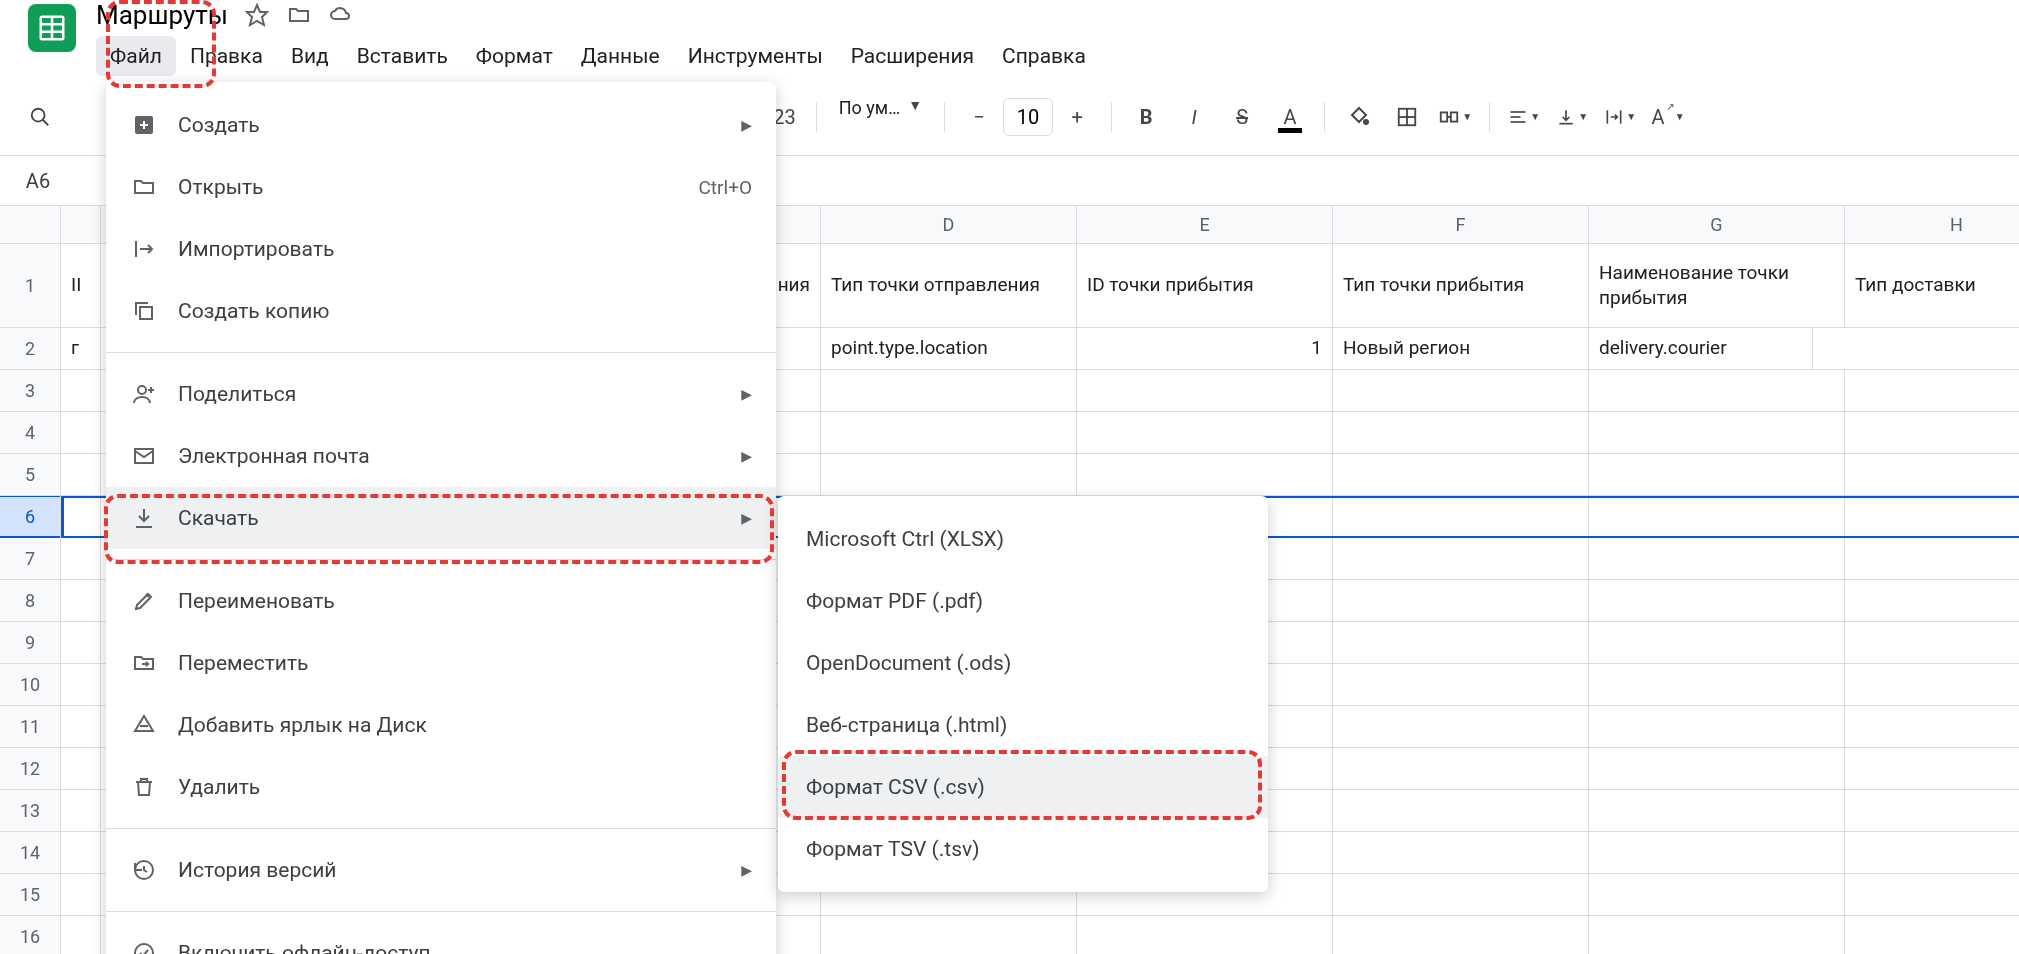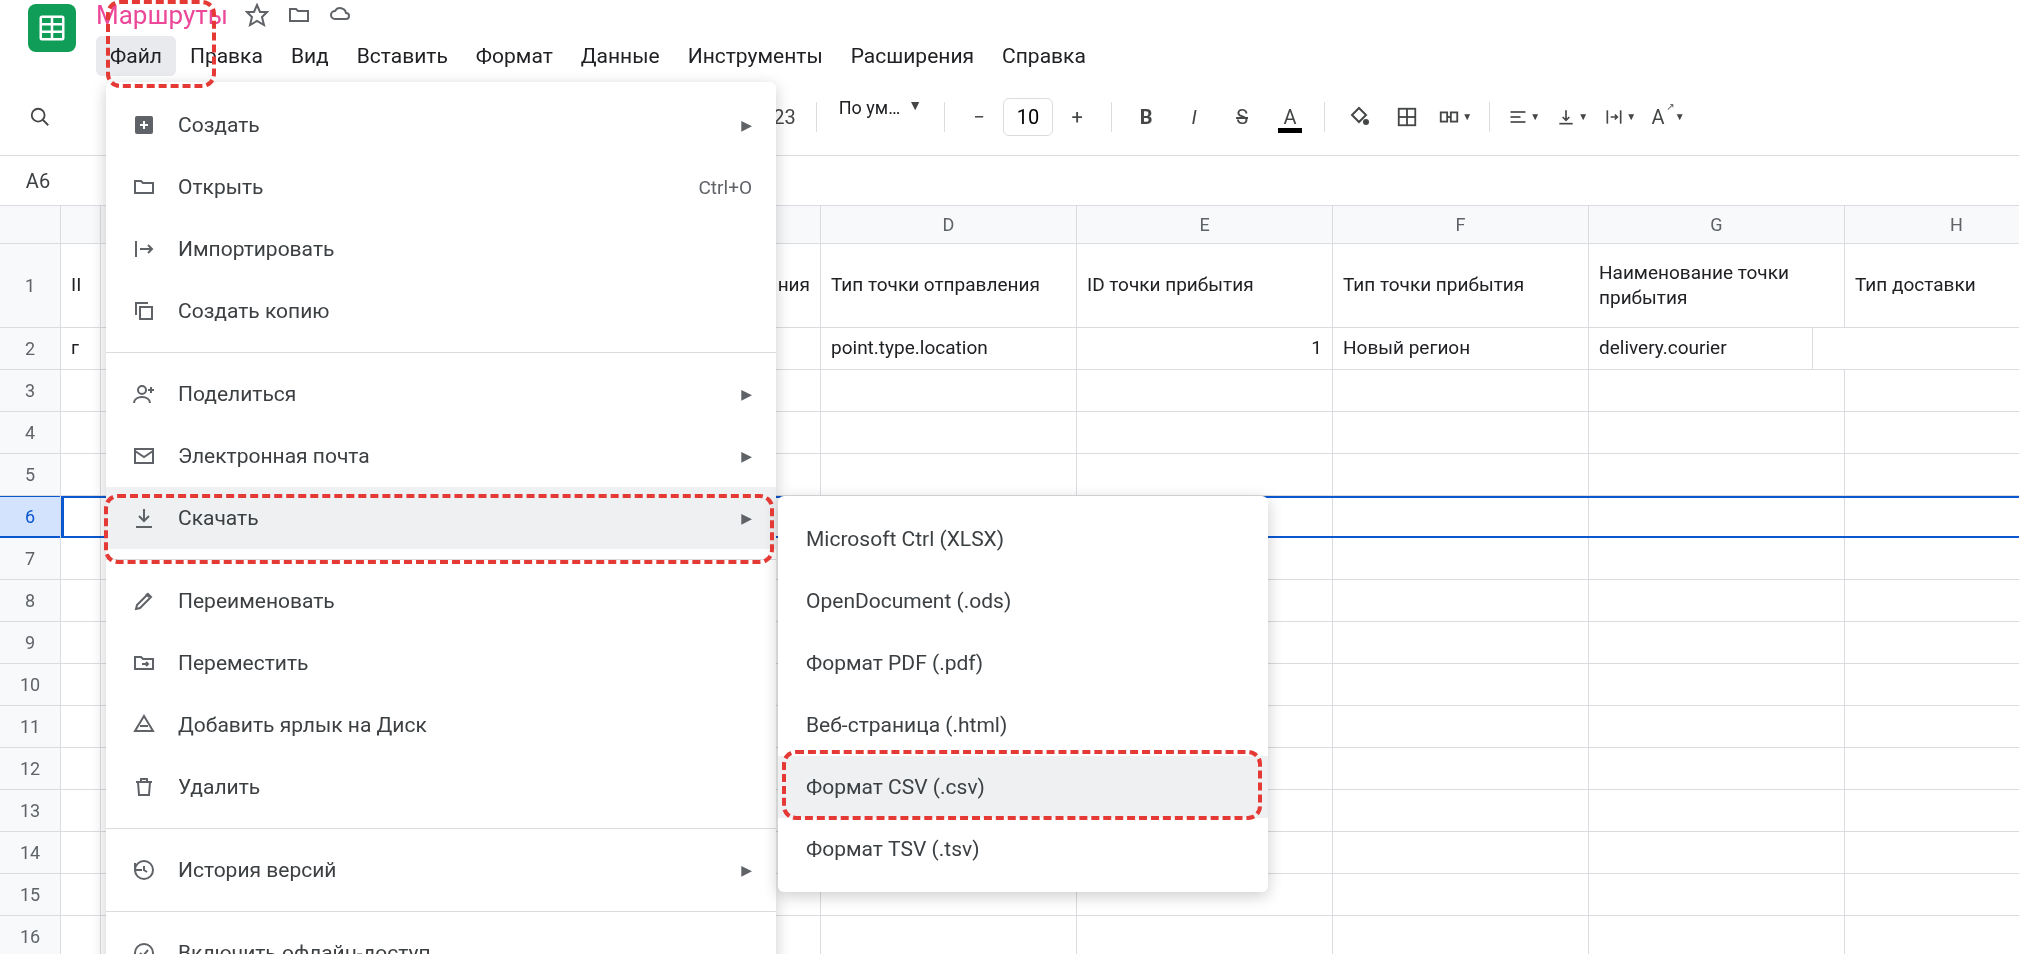--- a/index.html
+++ b/index.html
@@ -3,21 +3,21 @@
 <meta charset="utf-8">
 <style>
 * { box-sizing: border-box; margin: 0; padding: 0; font-family: "Google Sans", Roboto, Arial, sans-serif; }
 body { background: #fff; color: #202124; font-size: 18px; position: relative; overflow: hidden; width: 2019px; height: 954px; }
 
 .topbar { display: flex; align-items: flex-start; padding: 0 0 0 28px; height: 78px; gap: 8px; }
 .logo { width: 48px; height: 48px; background: #0f9d58; border-radius: 8px; display: flex; align-items: center; justify-content: center; margin-top: 4px; }
 .logo svg { width: 30px; height: 30px; }
 .title-area { display: flex; flex-direction: column; gap: 0; margin-left: 12px; }
 .doc-title-row { display: flex; align-items: center; gap: 16px; height: 30px; }
-.doc-title { font-size: 26px; color: #ec4899; font-weight: 400; }
+.doc-title { font-size: 26px; color: #000000; font-weight: 400; }
 .doc-title-icon { width: 26px; height: 26px; color: #5f6368; display:flex; align-items:center; justify-content:center;}
 .menubar { display: flex; gap: 0; margin-top: 6px; }
 .menubar-item { padding: 8px 14px; font-size: 21px; color: #202124; border-radius: 6px; cursor: pointer; position: relative; }
 .menubar-item.active { background: #e8eaed; }
 
 .highlight-box { border: 4px dashed #e53935; border-radius: 14px; position: absolute; pointer-events: none; z-index: 50; }
 .hl-file { left: 106px; top: 0; width: 110px; height: 88px; }
 .hl-download { left: 104px; top: 494px; width: 670px; height: 70px; }
 .hl-csv { left: 782px; top: 750px; width: 480px; height: 70px; }
 
@@ -517,24 +517,24 @@
       </span>
     <span class="mi-label">Включить офлайн-доступ</span>
   </div>
 </div>
 
 <div class="menu menu-sub">
   <div class="menu-item">
       <span class="mi-label">Microsoft Ctrl (XLSX)</span>
     </div>
   <div class="menu-item">
+      <span class="mi-label">Формат PDF (.pdf)</span>
+    </div>
+  <div class="menu-item">
       <span class="mi-label">OpenDocument (.ods)</span>
-    </div>
-  <div class="menu-item">
-      <span class="mi-label">Формат PDF (.pdf)</span>
     </div>
   <div class="menu-item">
       <span class="mi-label">Веб-страница (.html)</span>
     </div>
   <div class="menu-item hov">
       <span class="mi-label">Формат CSV (.csv)</span>
     </div>
   <div class="menu-item">
       <span class="mi-label">Формат TSV (.tsv)</span>
     </div>

